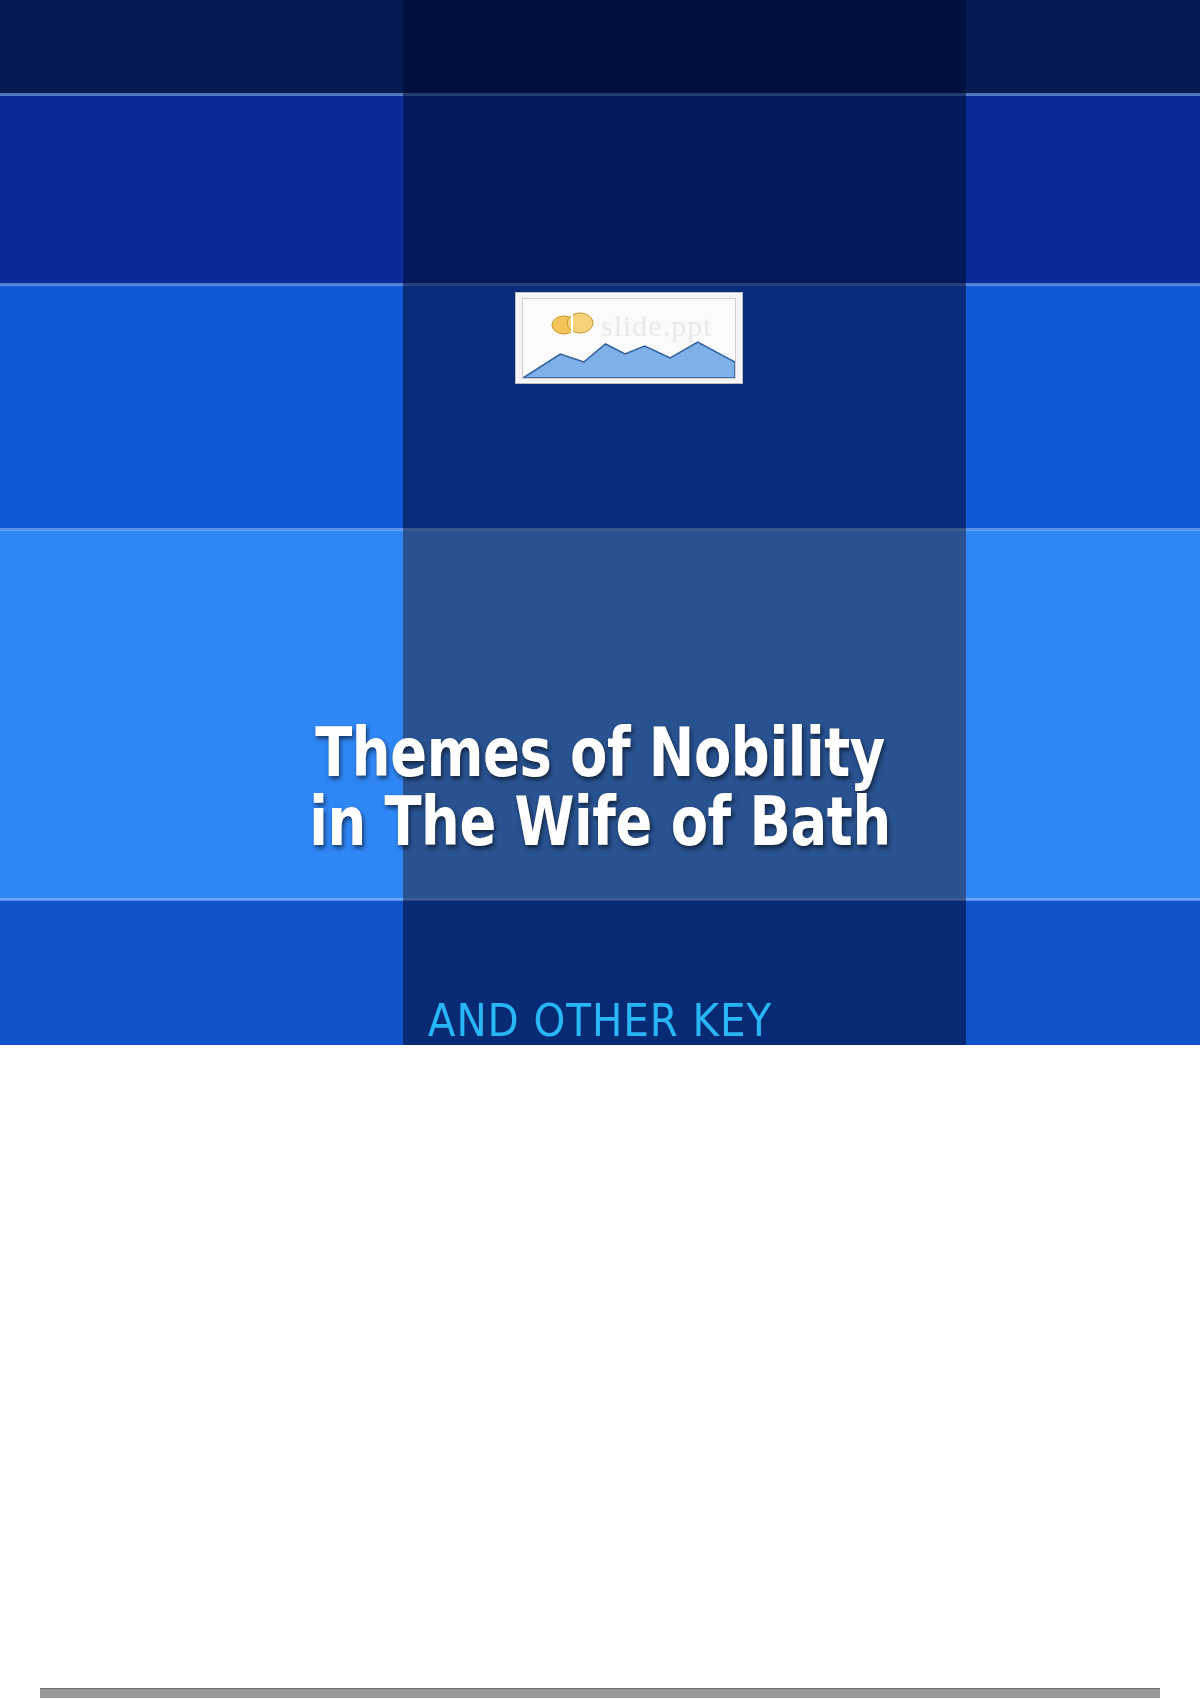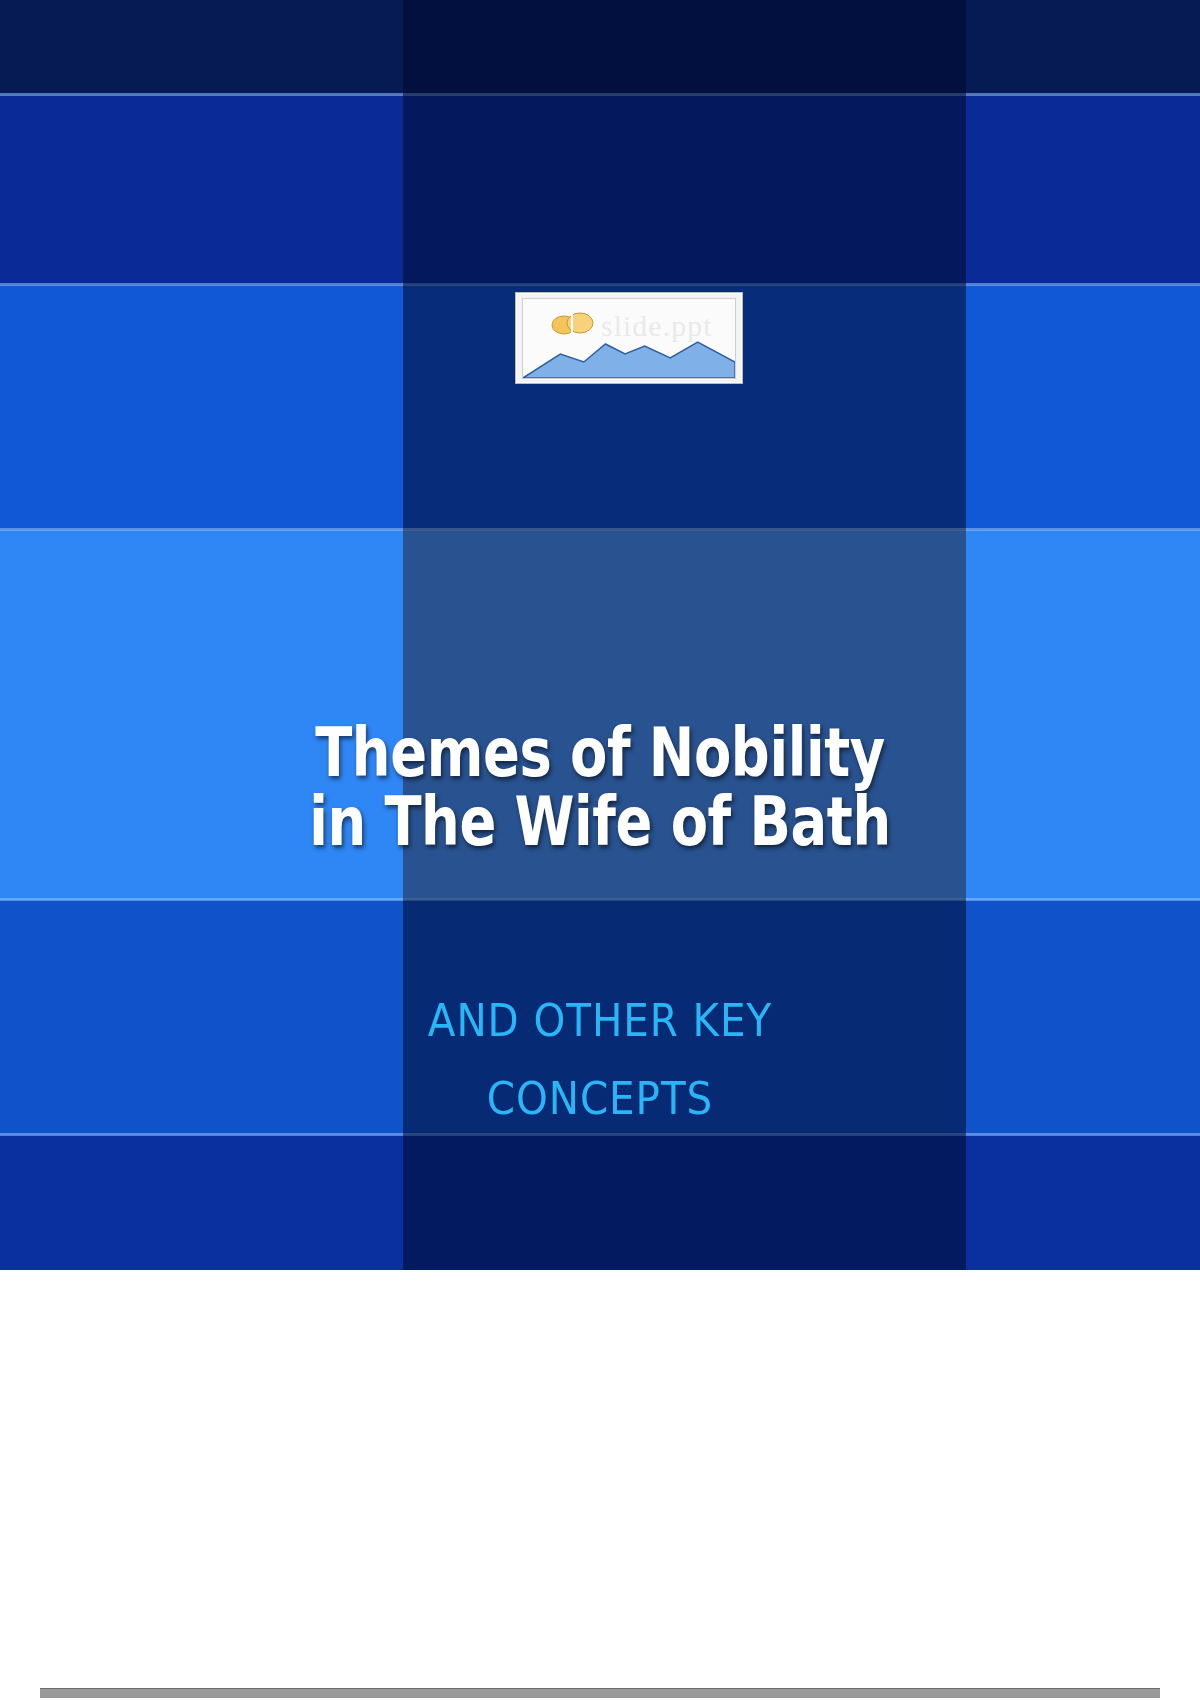--- a/index.html
+++ b/index.html
@@ -23,21 +23,21 @@
     height: 1700px;
     background: #ffffff;
   }
 
   
   #slide {
     position: absolute;
     left: 0;
     top: 0;
     width: 1200px;
-    height: 1270px;
+    height: 1045px;
     overflow: hidden;
     background: #0b2f8f;
   }
 
   
   .band {
     position: absolute;
     left: 0;
     width: 1200px;
   }

